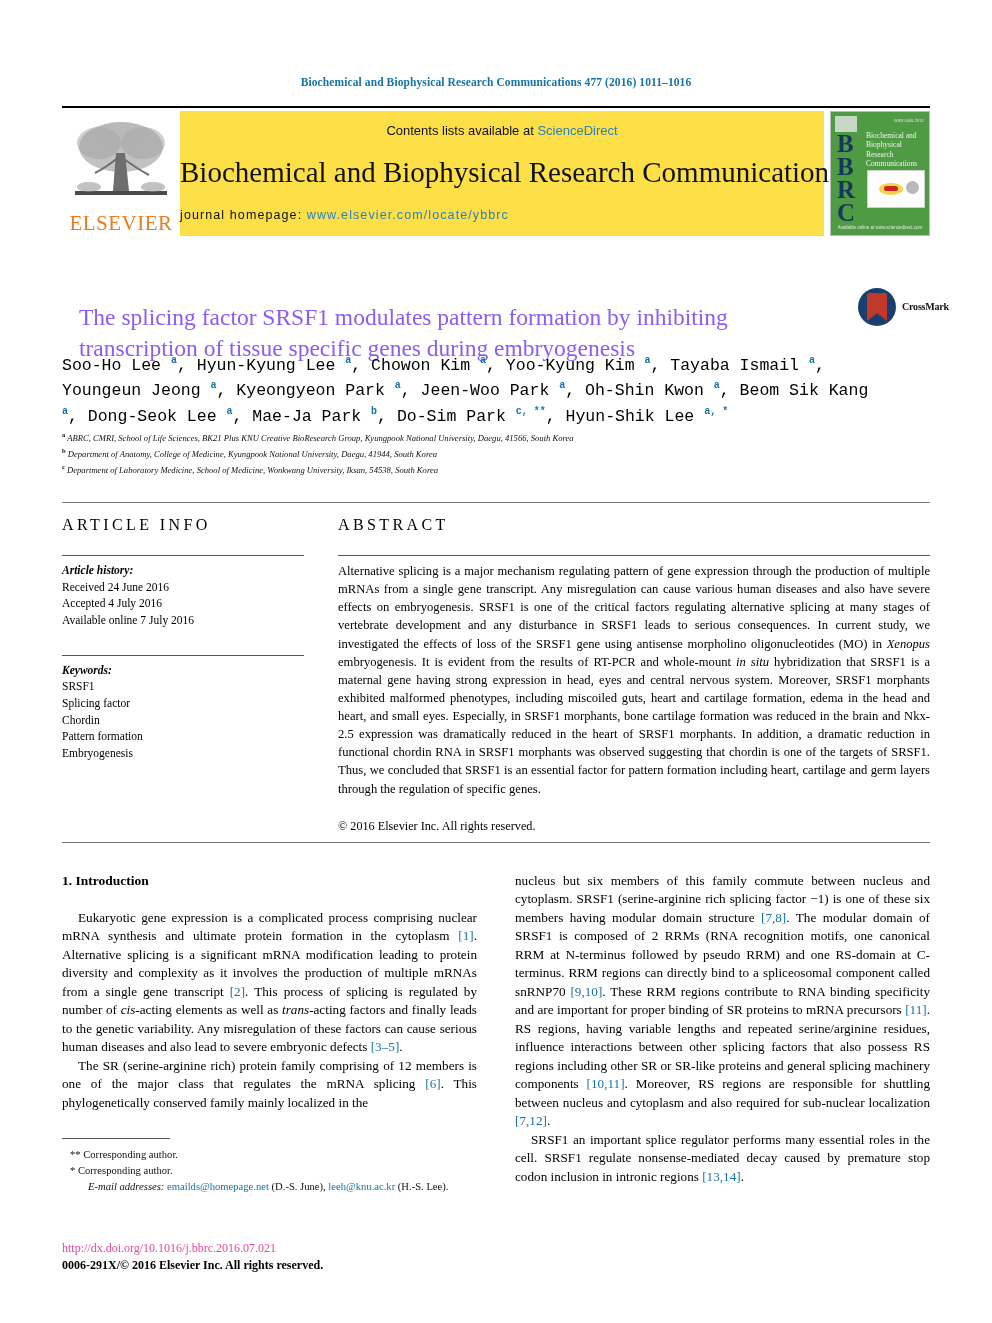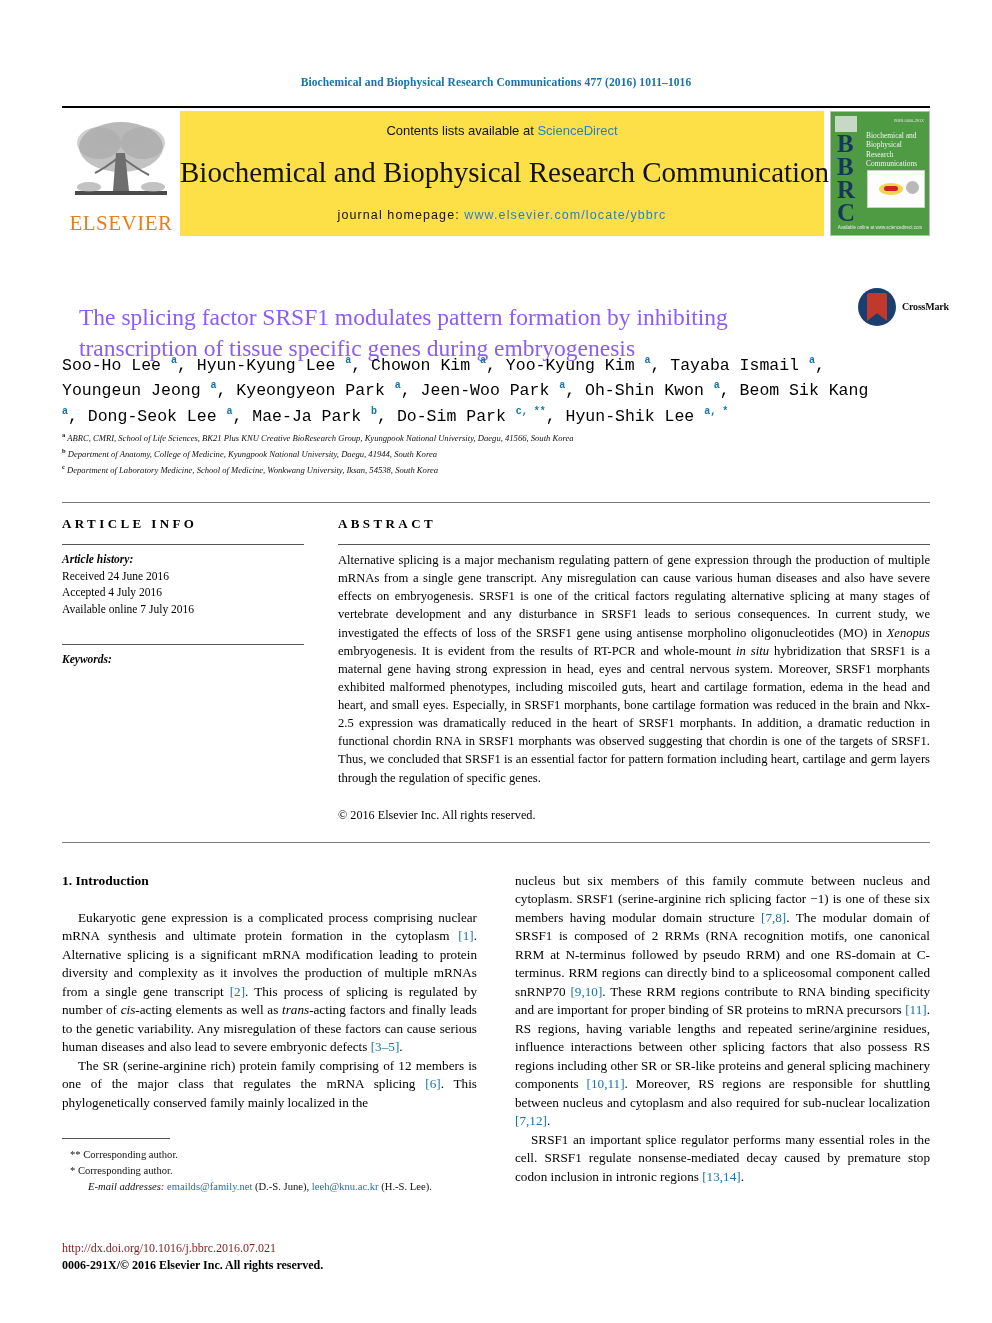--- a/index.html
+++ b/index.html
@@ -94,21 +94,20 @@
     left: 0; top: 45px; width: 100%;
     text-align: center;
     font-family: "Liberation Serif", serif;
     font-size: 29px;
     color: #111;
     white-space: nowrap;
   }
   .homepage-line {
     position: absolute;
     left: 0; bottom: 14px; width: 100%;
-    text-align: center;
     font-family: "Liberation Sans", sans-serif;
     font-size: 12.5px;
     letter-spacing: 1.1px;
     color: #111;
   }
   .homepage-line .url {
     color: #2a7fc1;
   }
   .cover-thumb {
     width: 98px;
@@ -278,25 +277,25 @@
     left: 62px; top: 516px;
     width: 242px;
   }
   .col-abs {
     position: absolute;
     left: 338px; top: 516px;
     width: 592px;
   }
   .sec-head {
     font-family: "Liberation Serif", serif;
-    font-weight: bold;
-    font-size: 13px;
+    font-weight: normal;
+    font-size: 16px;
     letter-spacing: 3.4px;
     color: #000;
-    margin-bottom: 12px;
+    margin-bottom: 21px;
   }
   .hrule {
     border-top: 1px solid #555;
     margin: 0 0 6px 0;
   }
   .hist-label, .kw-label {
     font-style: italic;
     font-weight: bold;
     font-size: 11.5px;
     line-height: 1.45;
@@ -375,21 +374,21 @@
   .link { color: #1573a8; }
 
   .pubinfo {
     position: absolute;
     left: 62px; top: 1240px;
     width: 500px;
     font-family: "Liberation Serif", serif;
     font-size: 12px;
     line-height: 1.45;
   }
-  .doi { color: #7f1d1d; }
+  .doi { color: #ec4899; }
   .issn { font-weight: bold; }
 </style>
 </head>
 <body>
 
 <div class="page">
 
   <div class="running-head">Biochemical and Biophysical Research Communications 477 (2016) 1011–1016</div>
 
   <div class="masthead">
@@ -463,20 +462,27 @@
     <div class="hrule"></div>
     <div class="hist-label">Article history:</div>
     <div class="hist-lines">
       <div>Received 24 June 2016</div>
       <div>Accepted 4 July 2016</div>
       <div>Available online 7 July 2016</div>
     </div>
     <div class="kw-group">
       <div class="hrule"></div>
       <div class="kw-label">Keywords:</div>
+      <div class="kw-lines">
+        <div>SRSF1</div>
+        <div>Splicing factor</div>
+        <div>Chordin</div>
+        <div>Pattern formation</div>
+        <div>Embryogenesis</div>
+      </div>
     </div>
   </div>
 
   <div class="col-abs">
     <div class="sec-head">ABSTRACT</div>
     <div class="hrule"></div>
     <div class="abstract-body">Alternative splicing is a major mechanism regulating pattern of gene expression through the production of multiple mRNAs from a single gene transcript. Any misregulation can cause various human diseases and also have severe effects on embryogenesis. SRSF1 is one of the critical factors regulating alternative splicing at many stages of vertebrate development and any disturbance in SRSF1 leads to serious consequences. In current study, we investigated the effects of loss of the SRSF1 gene using antisense morpholino oligonucleotides (MO) in <span class="ital">Xenopus</span> embryogenesis. It is evident from the results of RT-PCR and whole-mount <span class="ital">in situ</span> hybridization that SRSF1 is a maternal gene having strong expression in head, eyes and central nervous system. Moreover, SRSF1 morphants exhibited malformed phenotypes, including miscoiled guts, heart and cartilage formation, edema in the head and heart, and small eyes. Especially, in SRSF1 morphants, bone cartilage formation was reduced in the brain and Nkx-2.5 expression was dramatically reduced in the heart of SRSF1 morphants. In addition, a dramatic reduction in functional chordin RNA in SRSF1 morphants was observed suggesting that chordin is one of the targets of SRSF1. Thus, we concluded that SRSF1 is an essential factor for pattern formation including heart, cartilage and germ layers through the regulation of specific genes.</div>
     <div class="copyright">© 2016 Elsevier Inc. All rights reserved.</div>
   </div>
 
@@ -492,21 +498,21 @@
     <p style="text-indent:0">nucleus but six members of this family commute between nucleus and cytoplasm. SRSF1 (serine-arginine rich splicing factor −1) is one of these six members having modular domain structure <span class="ref">[7,8]</span>. The modular domain of SRSF1 is composed of 2 RRMs (RNA recognition motifs, one canonical RRM at N-terminus followed by pseudo RRM) and one RS-domain at C-terminus. RRM regions can directly bind to a spliceosomal component called snRNP70 <span class="ref">[9,10]</span>. These RRM regions contribute to RNA binding specificity and are important for proper binding of SR proteins to mRNA precursors <span class="ref">[11]</span>. RS regions, having variable lengths and repeated serine/arginine residues, influence interactions between other splicing factors that also possess RS regions including other SR or SR-like proteins and general splicing machinery components <span class="ref">[10,11]</span>. Moreover, RS regions are responsible for shuttling between nucleus and cytoplasm and also required for sub-nuclear localization <span class="ref">[7,12]</span>.</p>
     <p>SRSF1 an important splice regulator performs many essential roles in the cell. SRSF1 regulate nonsense-mediated decay caused by premature stop codon inclusion in intronic regions <span class="ref">[13,14]</span>.</p>
   </div>
 
   <div class="fn-rule"></div>
   <div class="footnotes">
     <div class="fn-line">** Corresponding author.</div>
     <div class="fn-line">* Corresponding author.</div>
     <div class="fn-emails">
       <span class="lbl">E-mail addresses:</span>
-      <span class="link">emailds@family.net</span>
+      <span class="link">emailds@homepage.net</span>
       <span>(D.-S. June),</span>
       <span class="link">leeh@knu.ac.kr</span>
       <span>(H.-S. Lee).</span>
     </div>
   </div>
 
   <div class="pubinfo">
     <div class="doi">http://dx.doi.org/10.1016/j.bbrc.2016.07.021</div>
     <div class="issn">0006-291X/© 2016 Elsevier Inc. All rights reserved.</div>
   </div>

